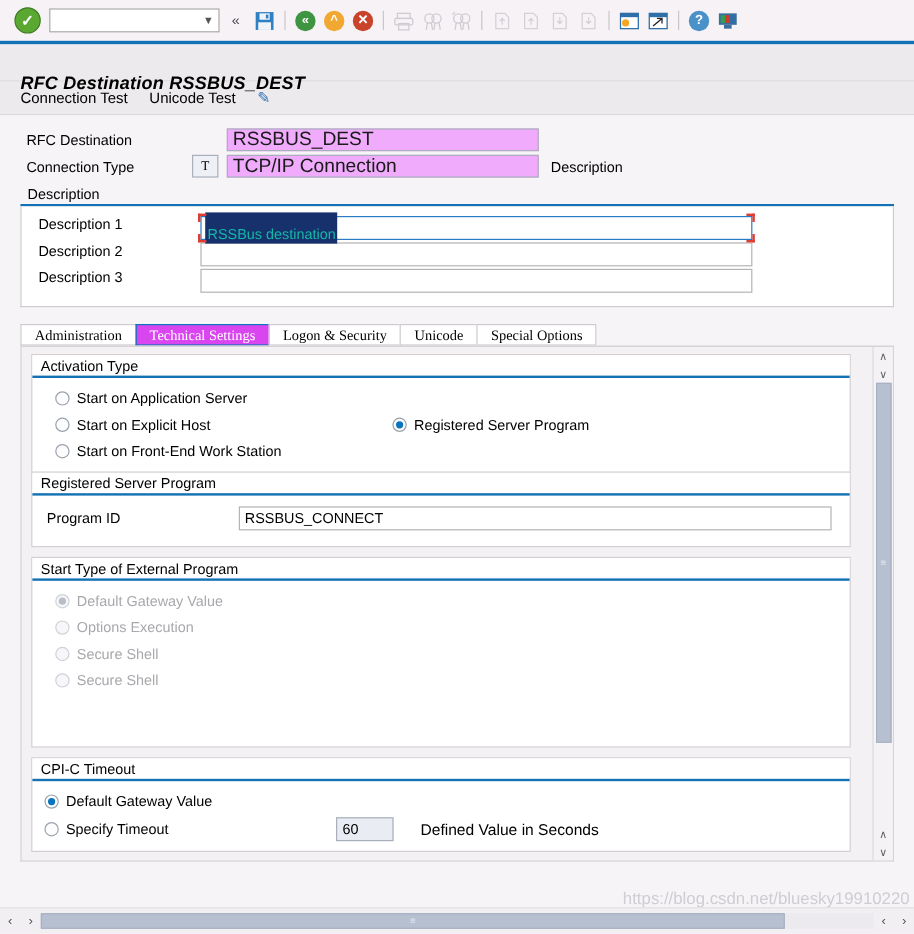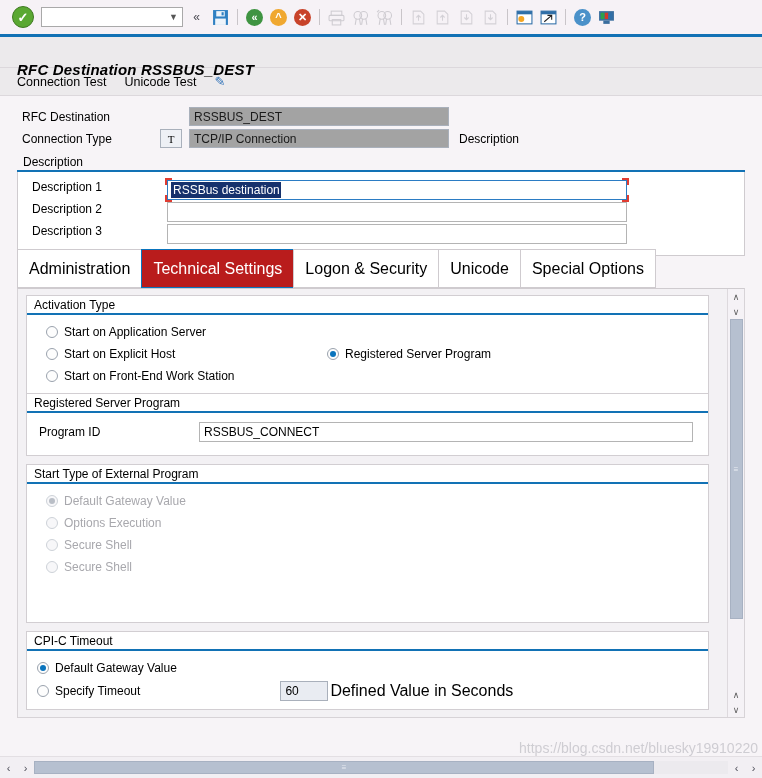--- a/index.html
+++ b/index.html
@@ -85,24 +85,24 @@
   .frow { display: flex; align-items: center; height: 21px; padding-left: 22px; margin-bottom: 1px; }
   .flabel { width: 138px; font-size: 12px; }
   .tbox {
     width: 22px; height: 19px;
     background: #eef0f5; border: 1px solid #a9b0bb;
     display: flex; align-items: center; justify-content: center;
     font-size: 11px; font-family: "Liberation Serif", serif;
     margin-right: 7px;
   }
   .inp {
-    height: 19px; background: #a3a3a3;
+    height: 19px; background: #f0abfc;
     border: 1px solid #a9b0bb;
     display: flex; align-items: center;
-    padding: 0 4px; font-size: 12px;
+    padding: 0 4px; font-size: 16px;
     color: #1a1a1a;
   }
   .after-lbl { margin-left: 10px; font-size: 12px; }
 
   
   .group { margin: 0 0 0 17px; }
   .grp-title {
     font-size: 12px; padding: 1px 0 1px 6px;
   }
   .grp-line { height: 2px; background: #1272b5; }
@@ -118,46 +118,47 @@
     width: 460px; height: 20px;
     background: #fff; border: 1px solid #b4b4b4;
     display: flex; align-items: center; padding: 0 3px;
     font-size: 12px;
   }
   .dinput.focused {
     border: 1px solid #2b7cc4;
     position: relative;
   }
   .sel-text {
-    background: #16316c; color: #ffffff;
-    padding: 1px 1px 1px 2px;
+    background: #16316c; color: #14b8a6;
+    padding: 11px 1px 1px 2px;
   }
   .corner { position: absolute; width: 7px; height: 7px; border-color: #e03c31; border-style: solid; }
   .c-tl { top: -3px; left: -3px; border-width: 2px 0 0 2px; }
   .c-tr { top: -3px; right: -3px; border-width: 2px 2px 0 0; }
   .c-bl { bottom: -3px; left: -3px; border-width: 0 0 2px 2px; }
   .c-br { bottom: -3px; right: -3px; border-width: 0 2px 2px 0; }
 
   
   .tabstrip {
     display: flex; align-items: flex-end;
     margin: 10px 0 0 17px; height: 22px;
   }
   .tab {
-    height: 39px; padding: 0 11px;
+    height: 18px; padding: 0 11px;
     display: flex; align-items: center;
-    font-size: 16px;
+    font-size: 12px;
     background: #fff;
     border: 1px solid #cfcbcf;
     border-right: none;
     white-space: nowrap;
+    font-family: Liberation Serif, serif;
   }
   .tab:last-child { border-right: 1px solid #cfcbcf; }
   .tab.active {
-    background: #b91c1c; color: #fff;
+    background: #d946ef; color: #fff;
     border-color: #0a74bd;
     text-align: center;
   }
   .tabpanel {
     margin-left: 17px;
     width: 728px;
     height: 430px;
     background: #f3f1f4;
     border: 1px solid #d7d3d7;
     border-top: 1px solid #cfcbcf;
@@ -203,21 +204,21 @@
     font-size: 12px;
   }
 
   .tmo-row { display: flex; align-items: center; height: 24px; padding-left: 10px; }
   .tmo-input {
     width: 48px; height: 20px;
     background: #e9ecf2; border: 1px solid #a9b0bb;
     display: flex; align-items: center; padding: 0 4px;
     font-size: 12px; margin-left: 140px;
   }
-  .tmo-after { margin-left: 2px; font-size: 16px; }
+  .tmo-after { margin-left: 22px; font-size: 13px; }
 
   
   .vscroll {
     position: absolute; top: 0; right: 0;
     width: 17px; height: 100%;
     background: #f5f2f6; border-left: 1px solid #ddd9dd;
     display: flex; flex-direction: column; align-items: center;
   }
   .vs-arrow {
     width: 17px; height: 15px;

